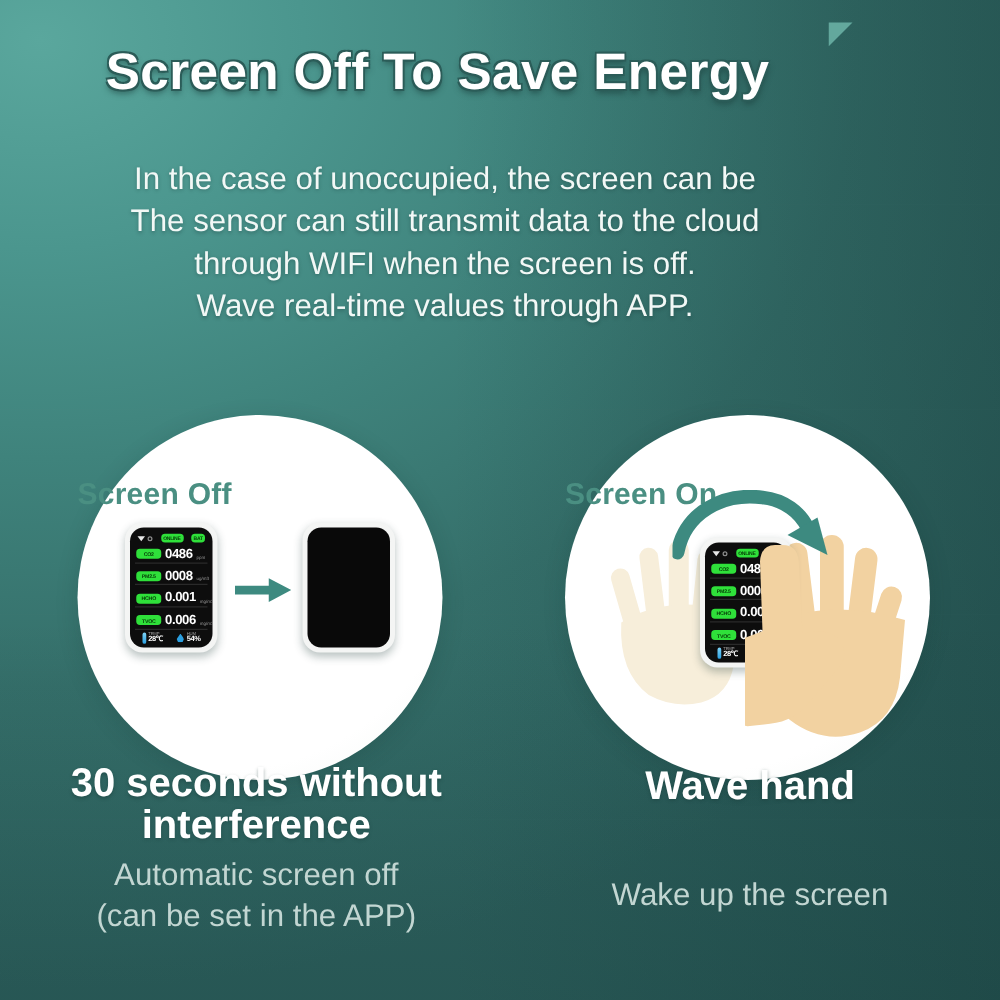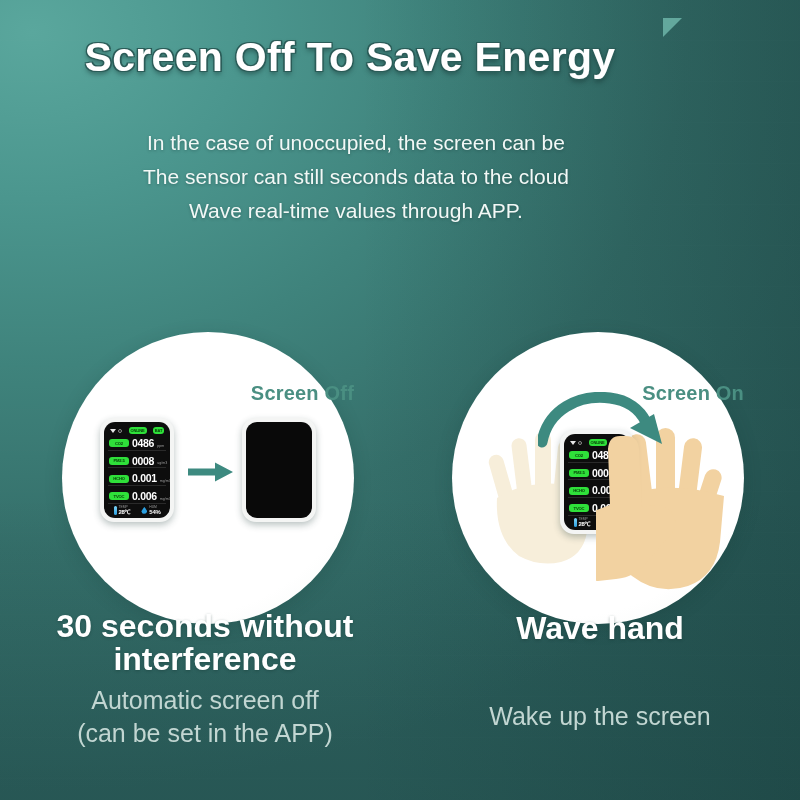--- a/index.html
+++ b/index.html
@@ -56,36 +56,36 @@
       -1.4px  1.4px 0 #2b5c58,
        1.4px  1.4px 0 #2b5c58,
        0 3px 5px rgba(18,48,46,.55);
   }
 
   
   #intro{
     position:absolute; top:126px; left:0; width:712px;
     text-align:center;
     color:#f2f8f6;
-    font-size:21px;
+    font-size:25px;
     line-height:34px;
     text-shadow:0 1px 3px rgba(20,50,48,.35);
   }
   .circle{
     position:absolute;
     border-radius:50%;
     background:radial-gradient(circle at 40% 32%, #ffffff 0%, #ffffff 72%, #f3f6f4 100%);
     box-shadow:0 4px 18px rgba(16,48,46,.18);
   }
   #circle-left  { left:62px;  top:332px; width:292px; height:292px; }
   #circle-right { left:452px; top:332px; width:292px; height:292px; }
 
   .circle-title{
-    position:absolute; width:100%; text-align:right;
-    font-size:20px; font-weight:bold; color:#4a8f82;
+    position:absolute; width:100%; text-align:left;
+    font-size:24px; font-weight:bold; color:#4a8f82;
     letter-spacing:.2px;
   }
   #screen-off-title{ top:50px; }
   #screen-on-title { top:50px; }
 
   
   .device{
     position:absolute;
     background:#f4f5f4;
     border-radius:14px;
@@ -200,21 +200,22 @@
 <div id="bg-base"></div>
 <div id="bg-shade-right"></div>
 <div id="bg-shade-bottom"></div>
 <div id="bg-noise"></div>
 <div id="corner-triangle"></div>
 
 <div id="title">Screen Off To Save Energy</div>
 
 <div id="intro">
   <div>In the case of unoccupied, the screen can be</div>
-  <div>The sensor can still seconds data to the cloud</div>
+  <div>The sensor can still transmit data to the cloud</div>
+  <div>through WIFI when the screen is off.</div>
   <div>Wave real-time values through APP.</div>
 </div>
 
 <div id="circle-left" class="circle">
   <div id="screen-off-title" class="circle-title">Screen Off</div>
 </div>
 
 <div id="device-on-left" class="device">
   <div class="device-screen">
     <div class="statusbar">

